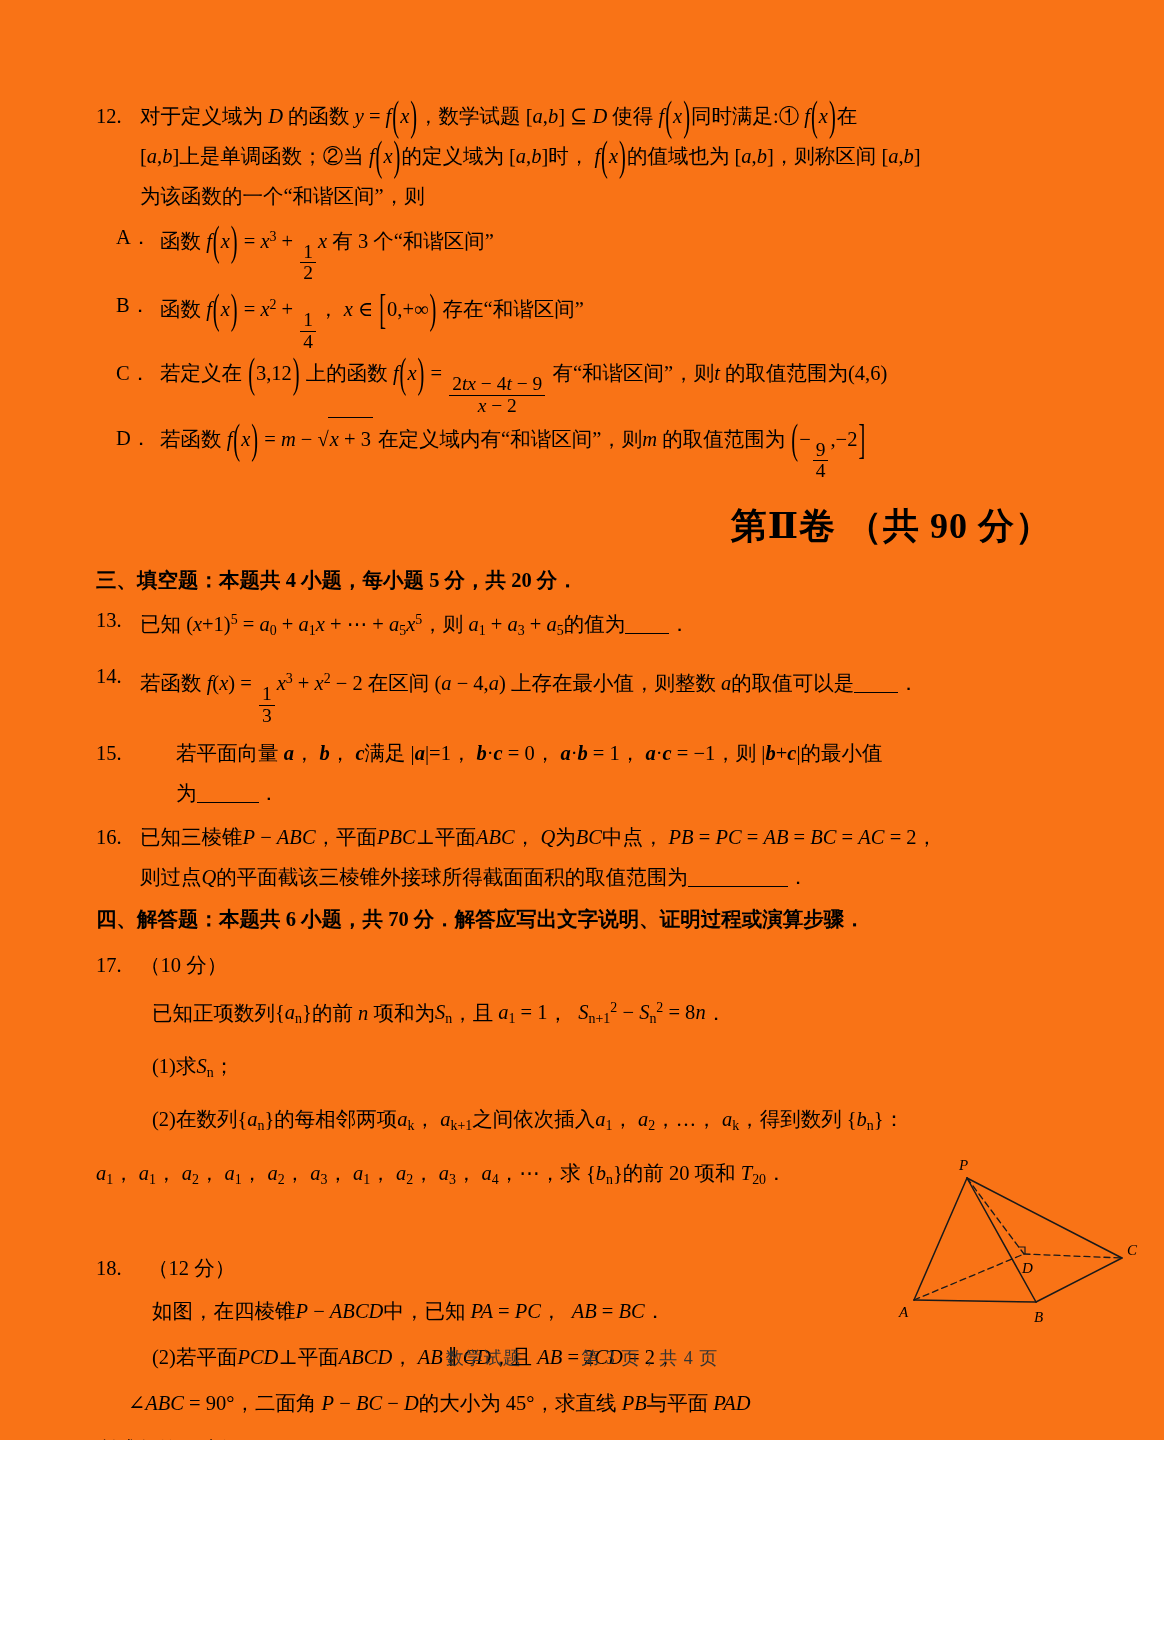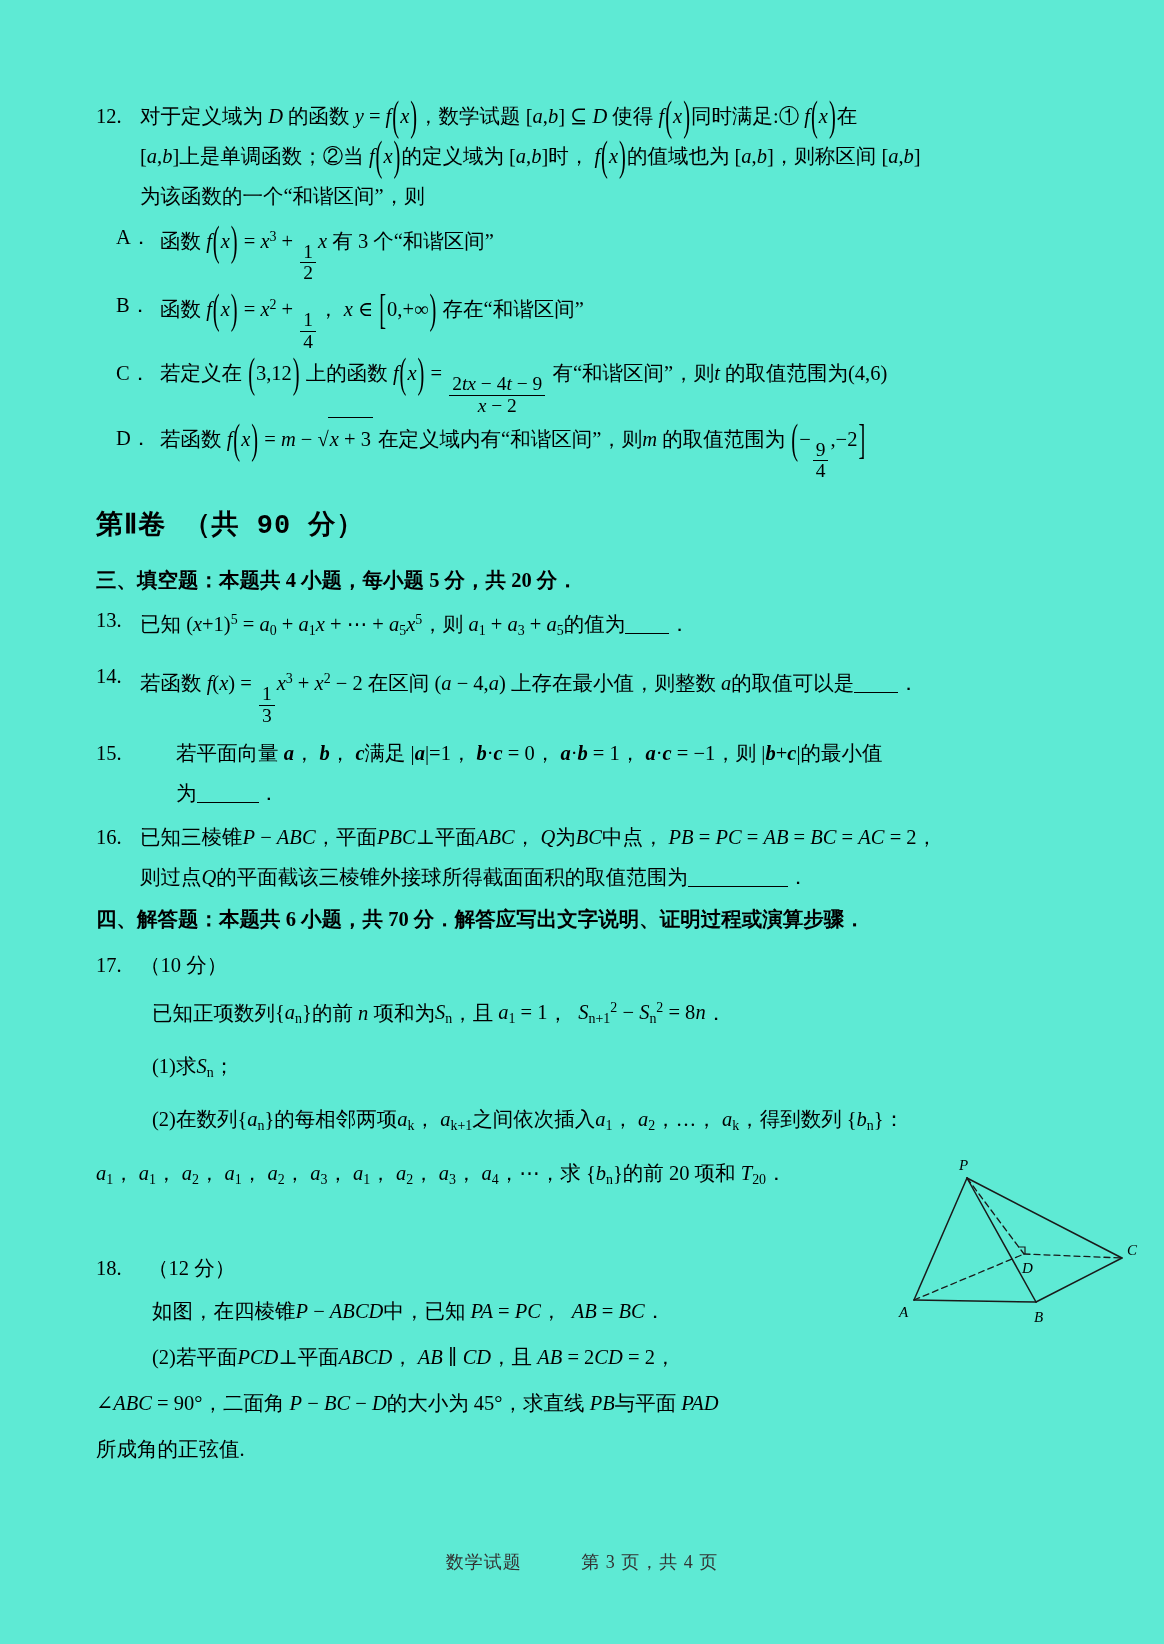--- a/index.html
+++ b/index.html
@@ -7,23 +7,23 @@
     padding: 0;
     background: #ffffff;
   }
   body {
     font-family: "Liberation Serif", "DejaVu Serif", serif;
     color: #000;
   }
   .page {
     position: relative;
     width: 1164px;
-    height: 1644px;
+    height: 1440px;
     margin: 0 auto;
-    background: #5eead4;
+    background: #f97316;
     overflow: hidden;
   }
   .content {
     position: absolute;
     left: 96px;
     top: 96px;
     width: 956px;
   }
 
   
@@ -82,27 +82,26 @@
     transform: scaleY(2.05);
     transform-origin: center;
     margin: 0 1px;
   }
   .blank-s { display:inline-block; width:44px; border-bottom:1.3px solid #000; vertical-align:-3px; }
   .blank-m { display:inline-block; width:62px; border-bottom:1.3px solid #000; vertical-align:-3px; }
   .blank-l { display:inline-block; width:100px; border-bottom:1.3px solid #000; vertical-align:-3px; }
 
   
   .volume-head {
-    text-align: left;
-    font-size: 27px;
+    text-align: right;
+    font-size: 36px;
     font-weight: bold;
     letter-spacing: 1px;
     margin: 22px 0 12px 0;
     line-height: 44px;
-    font-family: Liberation Mono, monospace;
   }
 
   
   .section-head {
     font-size: 20.5px;
     font-weight: bold;
     line-height: 40px;
     white-space: nowrap;
   }
 
@@ -338,21 +337,21 @@
       &nbsp;<span class="math"><span class="mi">AB</span> = <span class="mi">BC</span></span><span class="cn">．</span>
     </div>
 
 
     <div class="line indent-2" style="line-height:46px;">
       <span class="cn">(2)若平面</span><span class="math mi">PCD</span><span class="cn">⊥平面</span><span class="math mi">ABCD</span><span class="cn">，</span>
       <span class="math"><span class="mi">AB</span> ∥ <span class="mi">CD</span></span><span class="cn">，且</span>
       <span class="math"><span class="mi">AB</span> = 2<span class="mi">CD</span> = 2</span><span class="cn">，</span>
     </div>
 
-    <div class="line" style="line-height:46px;">
+    <div class="line" style="line-height:46px;margin-left:32px;">
       <span class="math">∠<span class="mi">ABC</span> = 90°</span><span class="cn">，二面角</span>
       <span class="math"><span class="mi">P</span> − <span class="mi">BC</span> − <span class="mi">D</span></span><span class="cn">的大小为 45°，求直线</span>
       <span class="math mi">PB</span><span class="cn">与平面</span>
       <span class="math mi">PAD</span>
     </div>
 
     <div class="line" style="line-height:46px;">所成角的正弦值.</div>
 
   </div>
 

